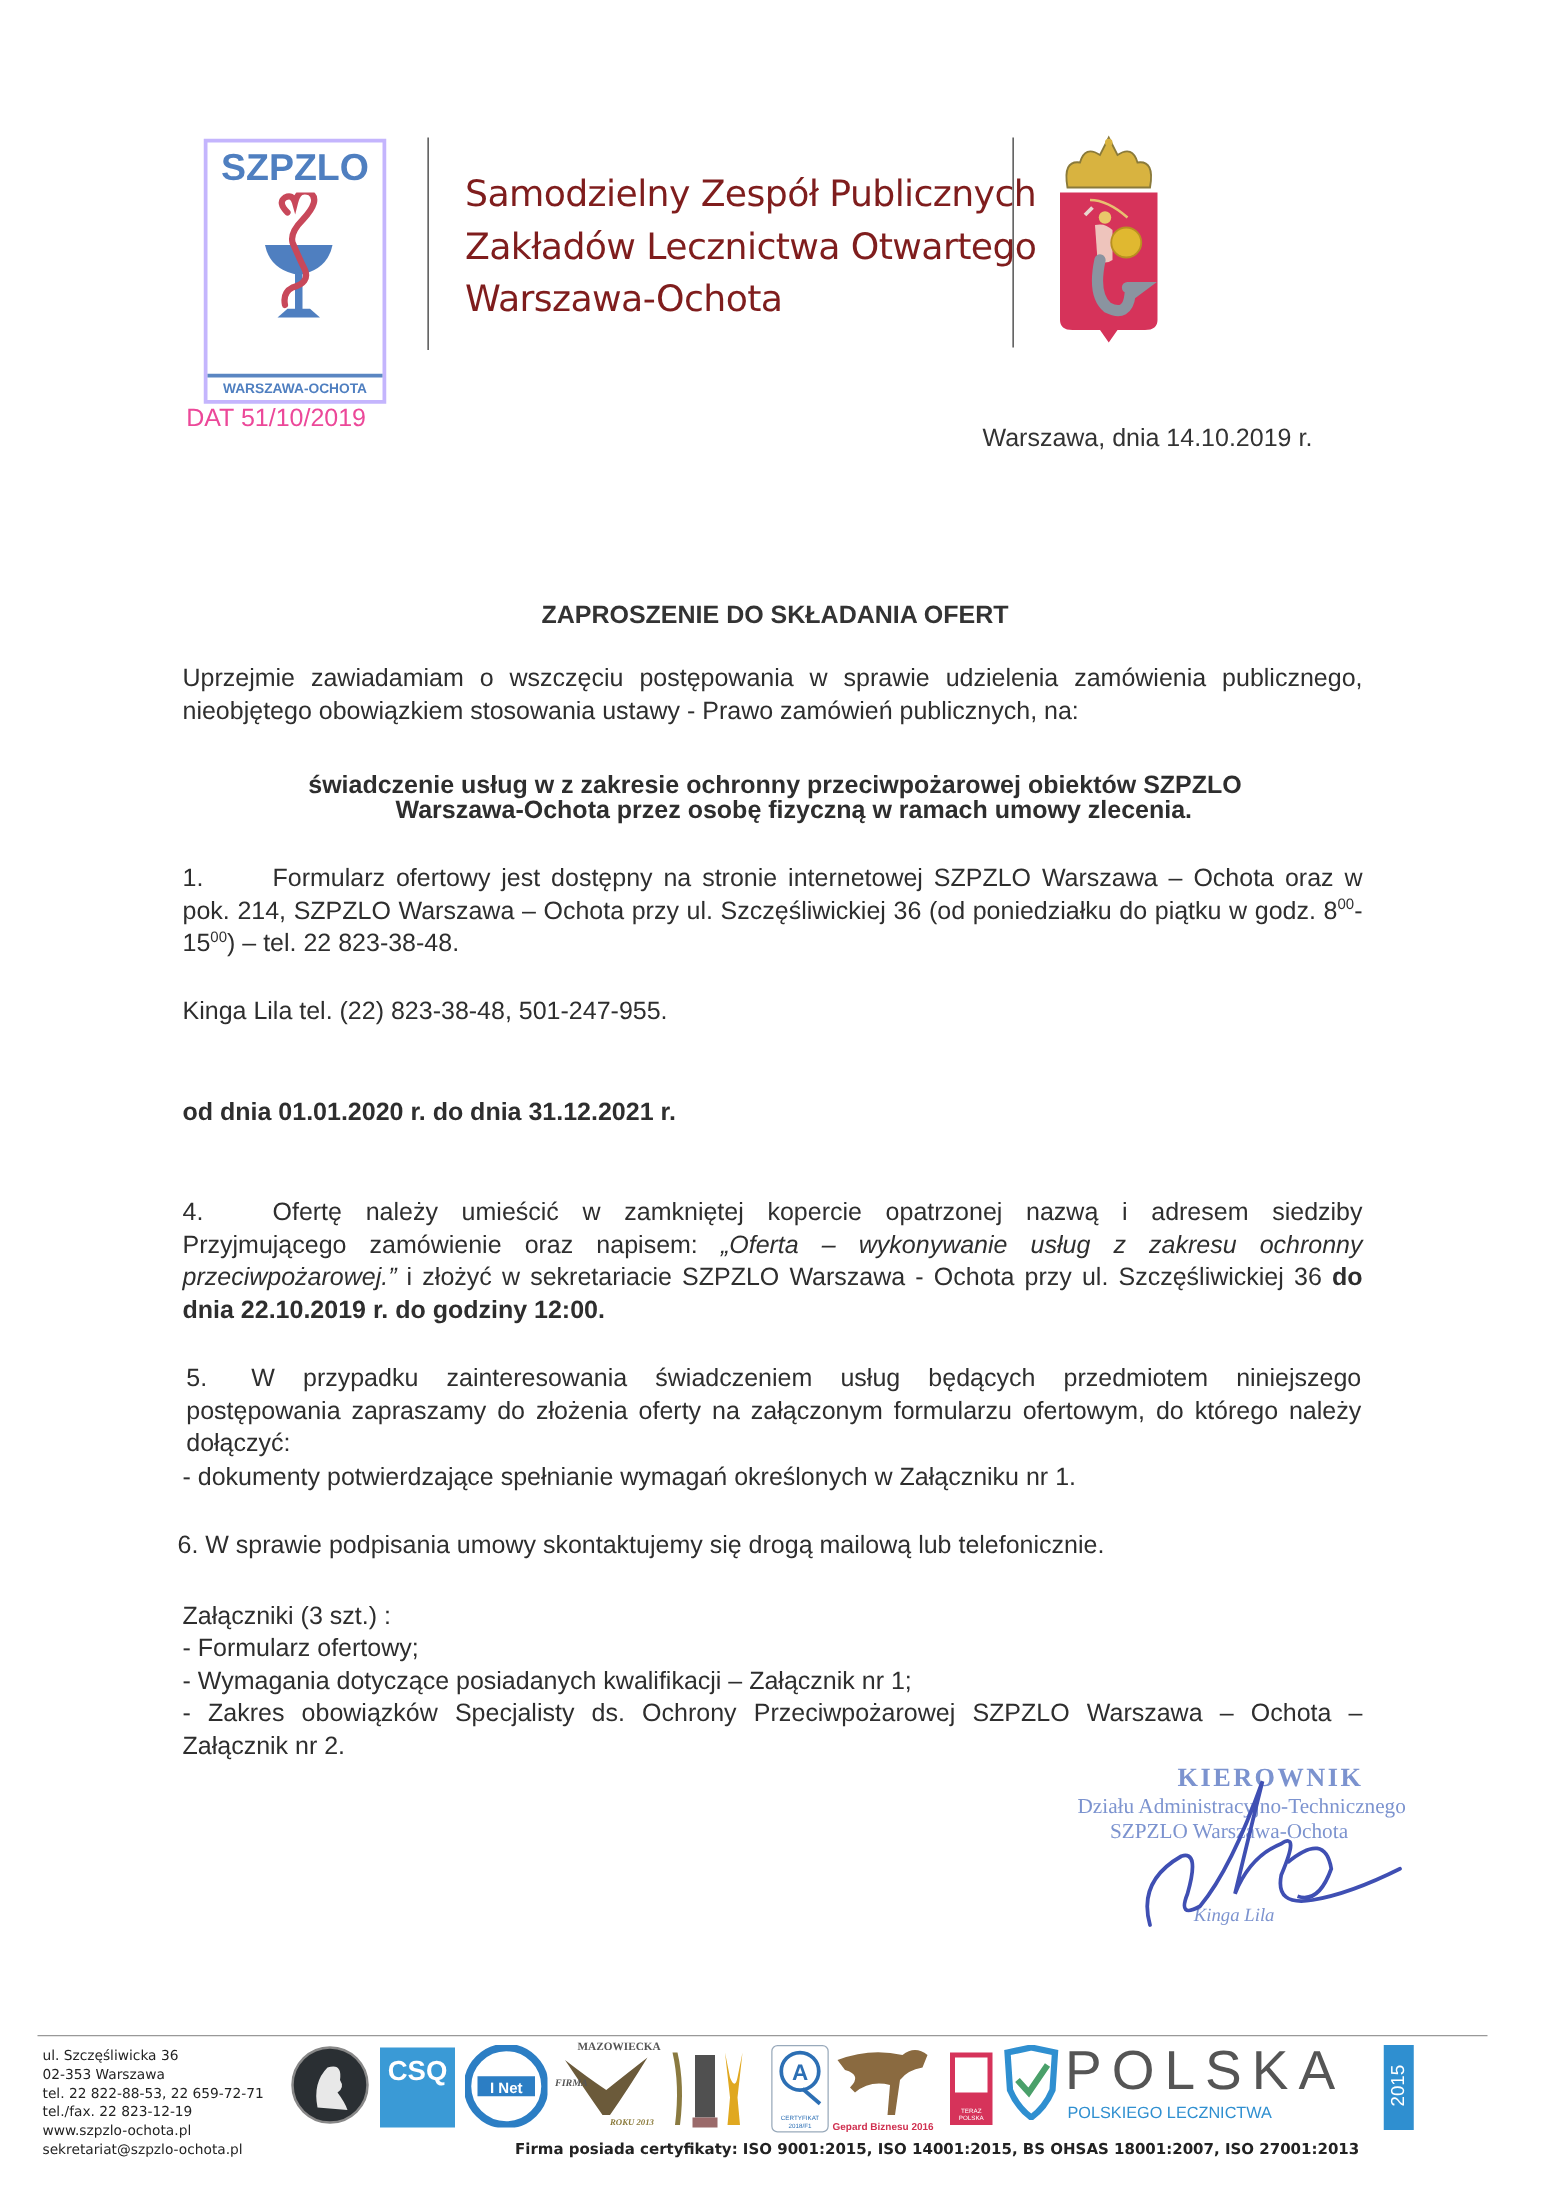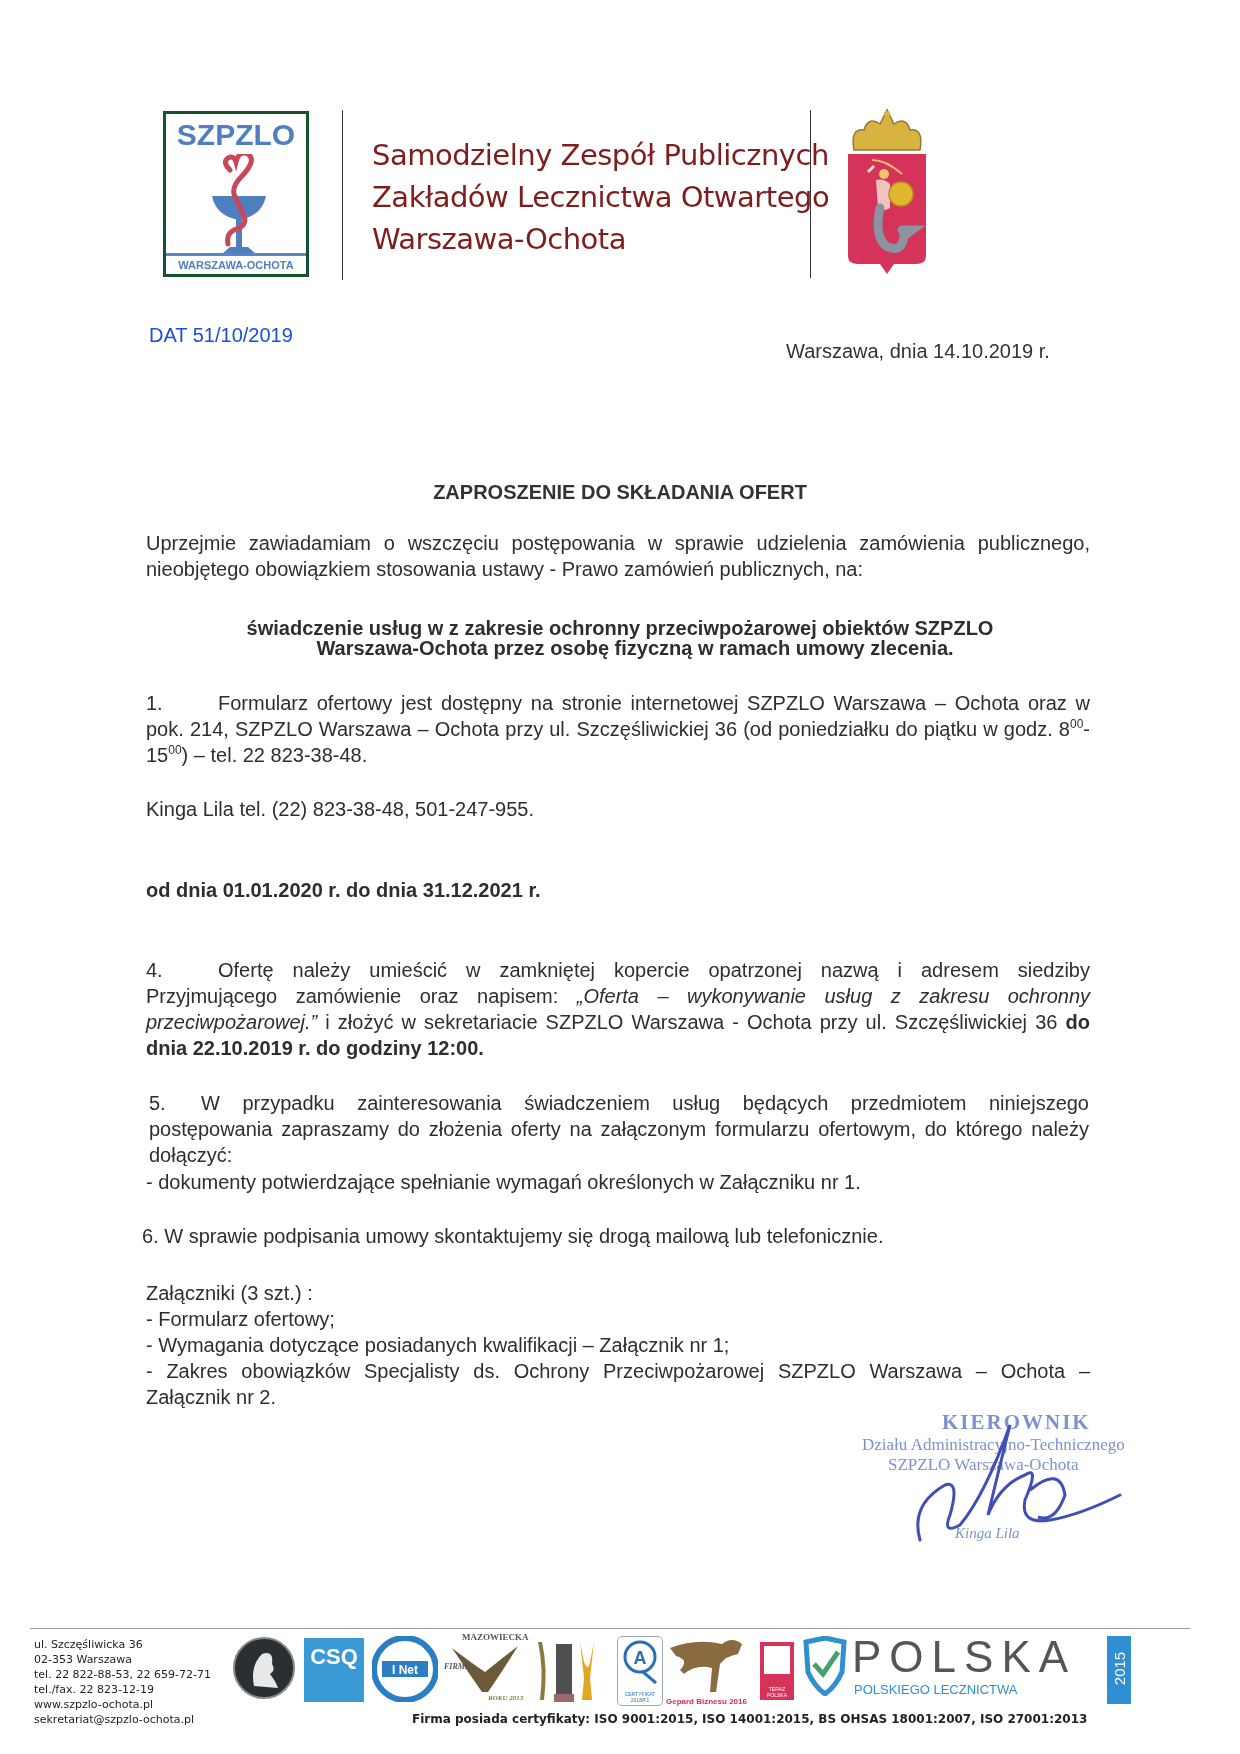--- a/index.html
+++ b/index.html
@@ -1,29 +1,29 @@
 <!DOCTYPE html>
 <html><head>
 <meta charset="utf-8">
 <style>
   html, body { margin: 0; padding: 0; background: #ffffff; }
   body { width: 1240px; height: 1754px; position: relative; overflow: hidden;
          font-family: "Liberation Sans", sans-serif; color: #2b2b2b; }
   .abs { position: absolute; }
 
   
-  .logo-box { left: 163px; top: 111px; width: 146px; height: 166px; border: 3px solid #14532d; box-sizing: border-box; background: #fff; }
+  .logo-box { left: 163px; top: 111px; width: 146px; height: 212px; border: 3px solid #c4b5fd; box-sizing: border-box; background: #fff; }
   .logo-title { position: absolute; left: 0; right: 0; top: 4px; text-align: center; color: #4f7fc0; font-weight: bold; font-size: 30px; letter-spacing: 0px; }
   .logo-sub { position: absolute; left: 0; right: 0; bottom: 0; height: 18px; border-top: 3px solid #5a86c2; text-align: center; color: #4f7fc0; font-weight: bold; font-size: 11px; line-height: 18px; }
   .logo-svg { position: absolute; left: 38px; top: 40px; }
   .vline { width: 1px; background: #333; }
   .org-name { left: 372px; top: 134px; font-family: "DejaVu Sans", sans-serif; font-size: 29px; line-height: 42px; color: #7f1d1d; letter-spacing: -0.5px; }
   .coat { left: 846px; top: 108px; }
 
-  .ref { left: 149px; top: 324px; font-size: 20px; color: #1d4ed8; }
+  .ref { left: 149px; top: 324px; font-size: 20px; color: #ec4899; }
   .date { left: 786px; top: 340px; font-size: 20px; color: #333; }
 
   .title { left: 0; width: 1240px; top: 481px; text-align: center; font-weight: bold; font-size: 20px; color: #333; }
 
   .body-text { left: 146px; width: 944px; font-size: 20px; line-height: 26px; color: #2e2e2e; }
   .justify { text-align: justify; text-align-last: left; }
   .bold { font-weight: bold; }
   .ital { font-style: italic; }
   .center { text-align: center; }
   .num { display: inline-block; width: 72px; }

